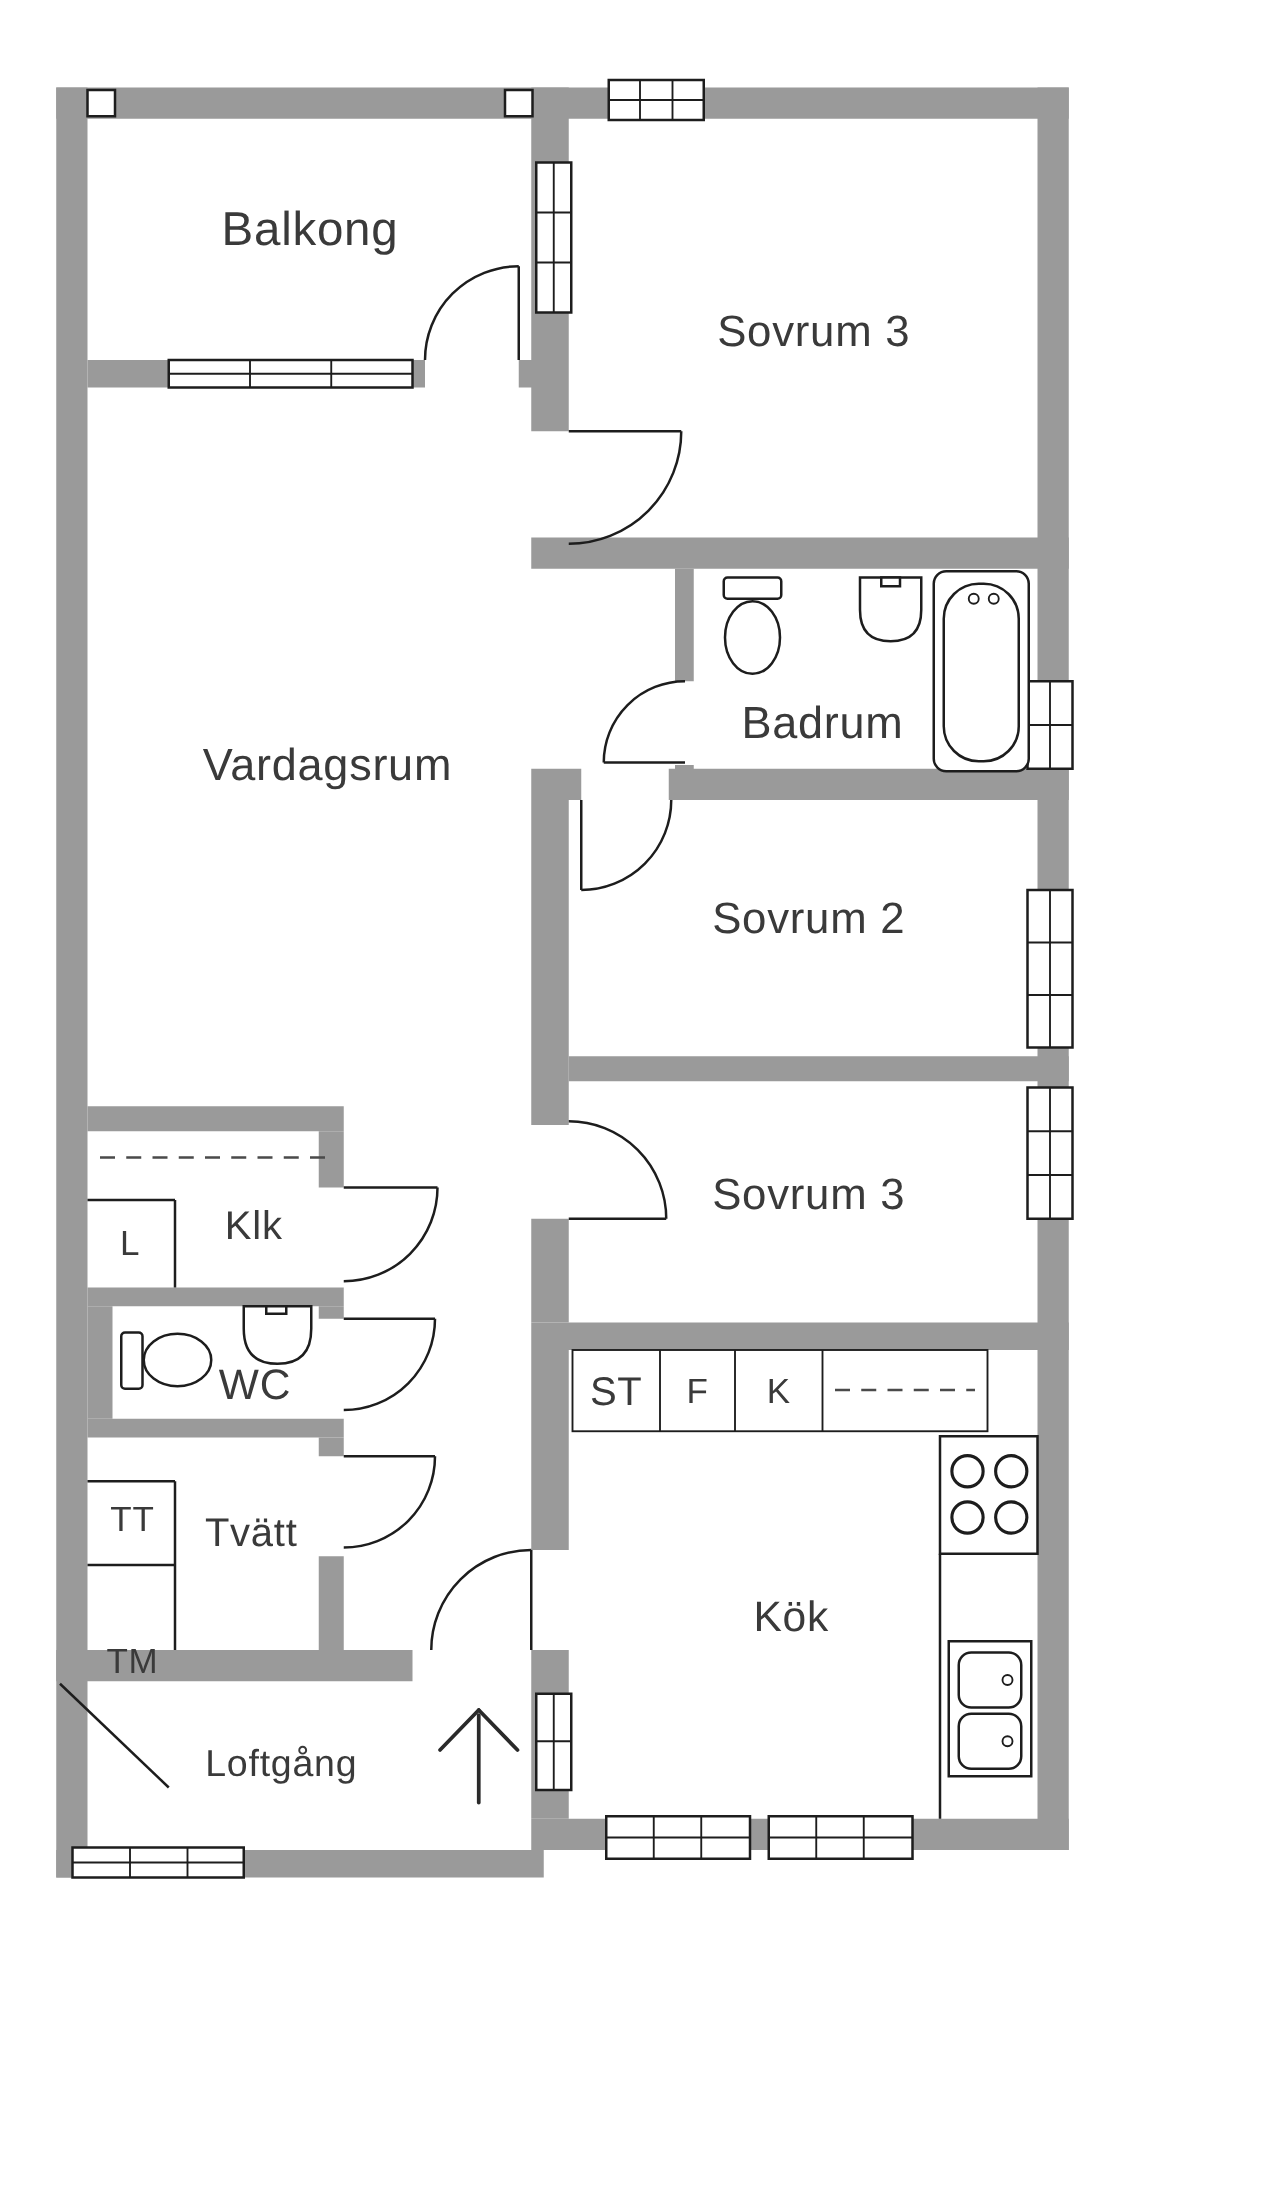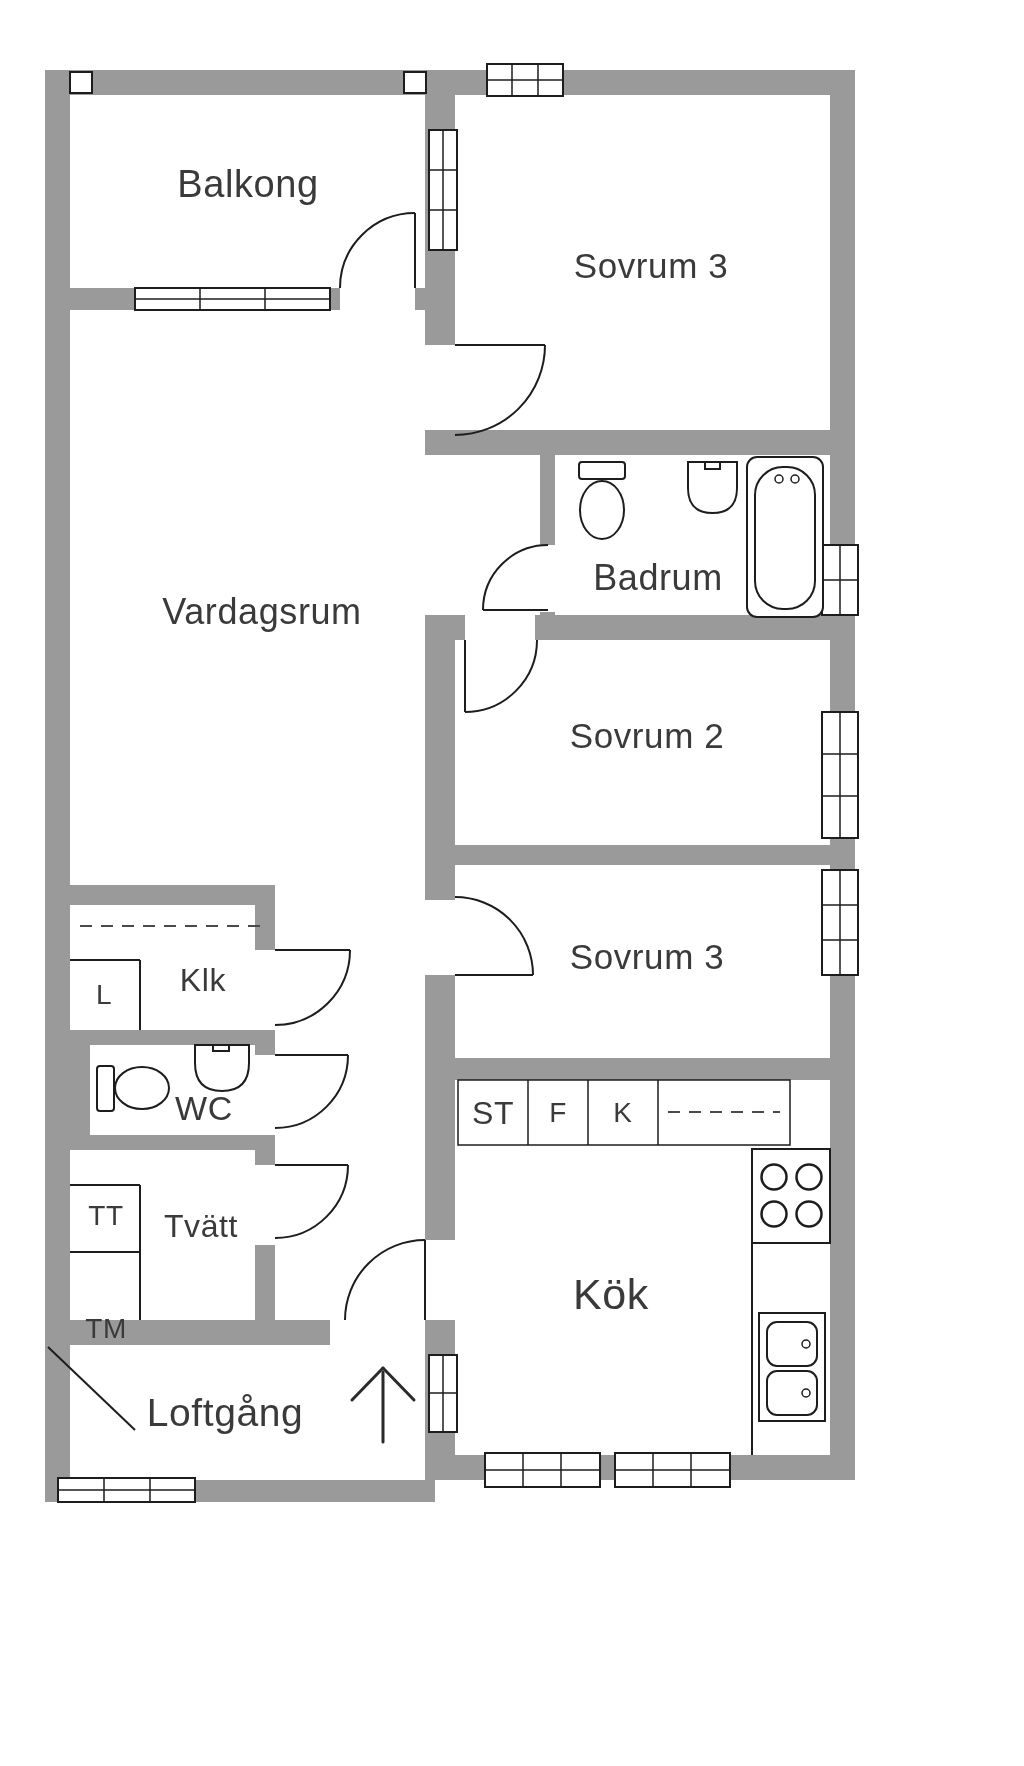--- a/index.html
+++ b/index.html
@@ -241,16 +241,16 @@
 <div class="lbl" style="left:647px;top:956px;font-size:35px">Sovrum 3</div>
 <div class="lbl" style="left:203px;top:980px;font-size:32px">Klk</div>
 <div class="lbl" style="left:104px;top:995px;font-size:28px">L</div>
 <div class="lbl" style="left:204px;top:1108px;font-size:34px">WC</div>
 <div class="lbl" style="left:106px;top:1216px;font-size:28px">TT</div>
 <div class="lbl" style="left:106px;top:1329px;font-size:28px">TM</div>
 <div class="lbl" style="left:201px;top:1226px;font-size:32px">Tvätt</div>
 <div class="lbl" style="left:493px;top:1113px;font-size:32px">ST</div>
 <div class="lbl" style="left:558px;top:1113px;font-size:28px">F</div>
 <div class="lbl" style="left:623px;top:1113px;font-size:28px">K</div>
-<div class="lbl" style="left:611px;top:1294px;font-size:43px">Kök</div>
-<div class="lbl" style="left:225px;top:1412px;font-size:39px">Loftgång</div>
+<div class="lbl" style="left:633px;top:1294px;font-size:34px">Kök</div>
+<div class="lbl" style="left:225px;top:1412px;font-size:30px">Loftgång</div>
 
 </div>
 
 </body></html>

